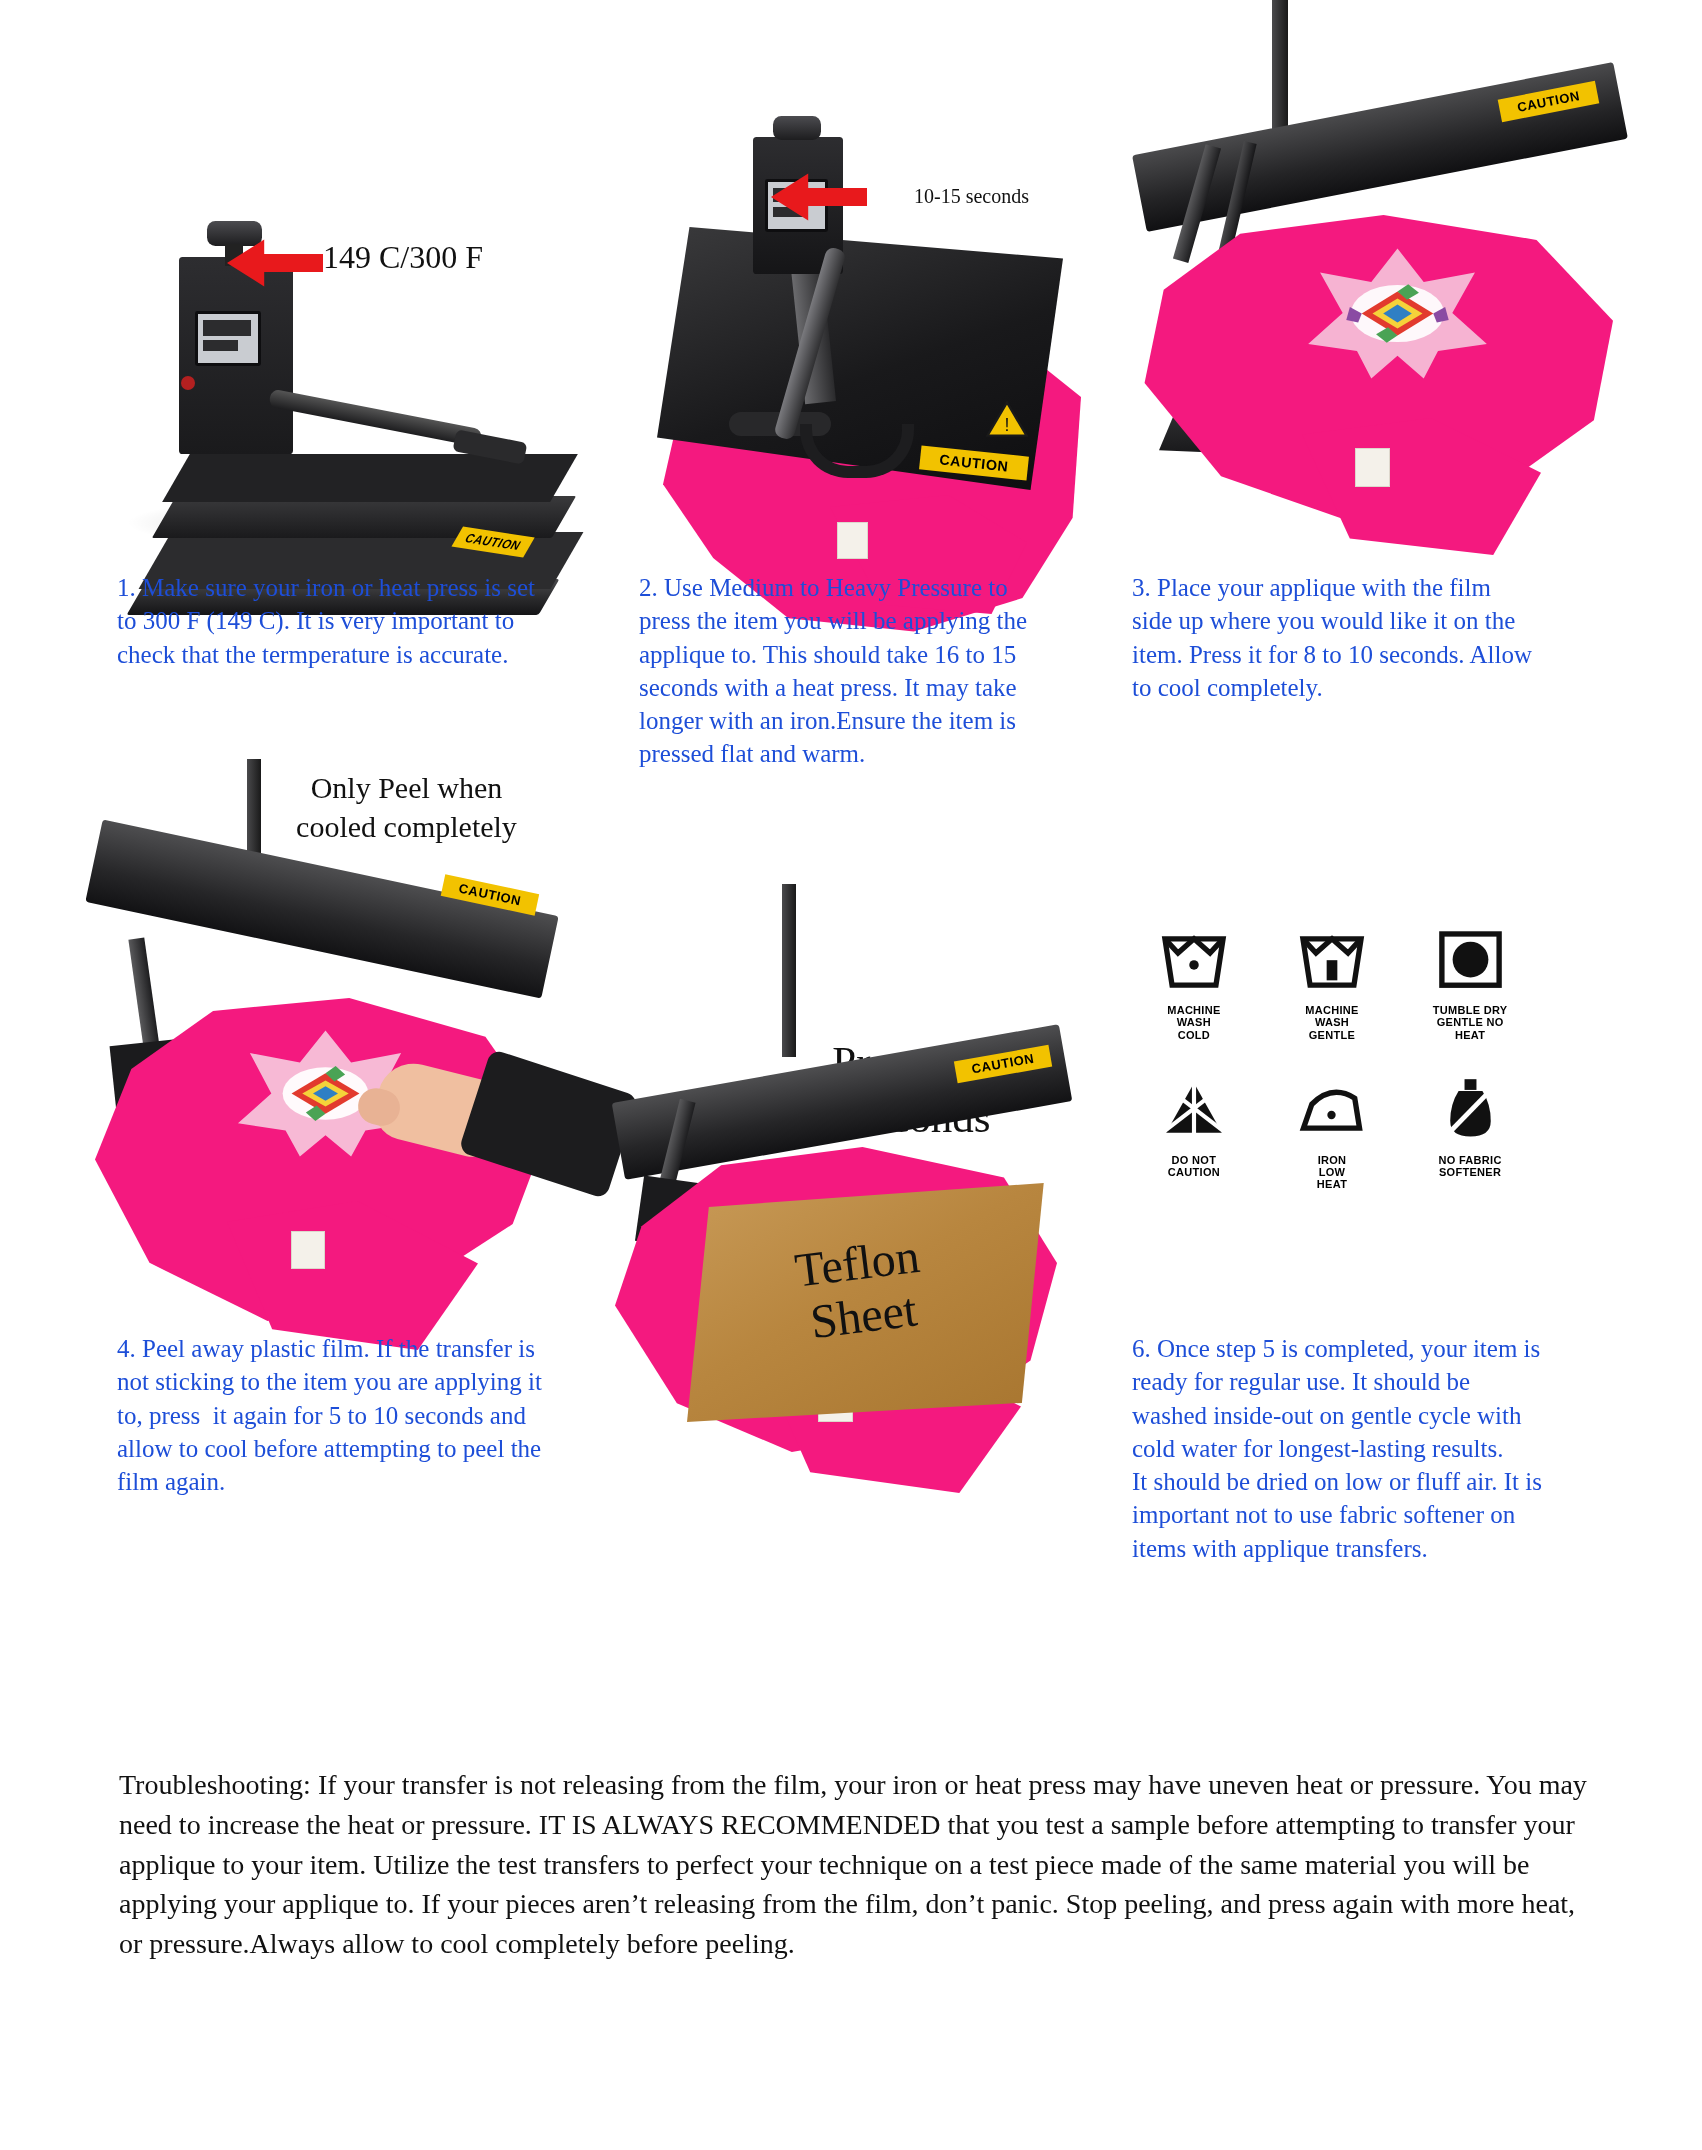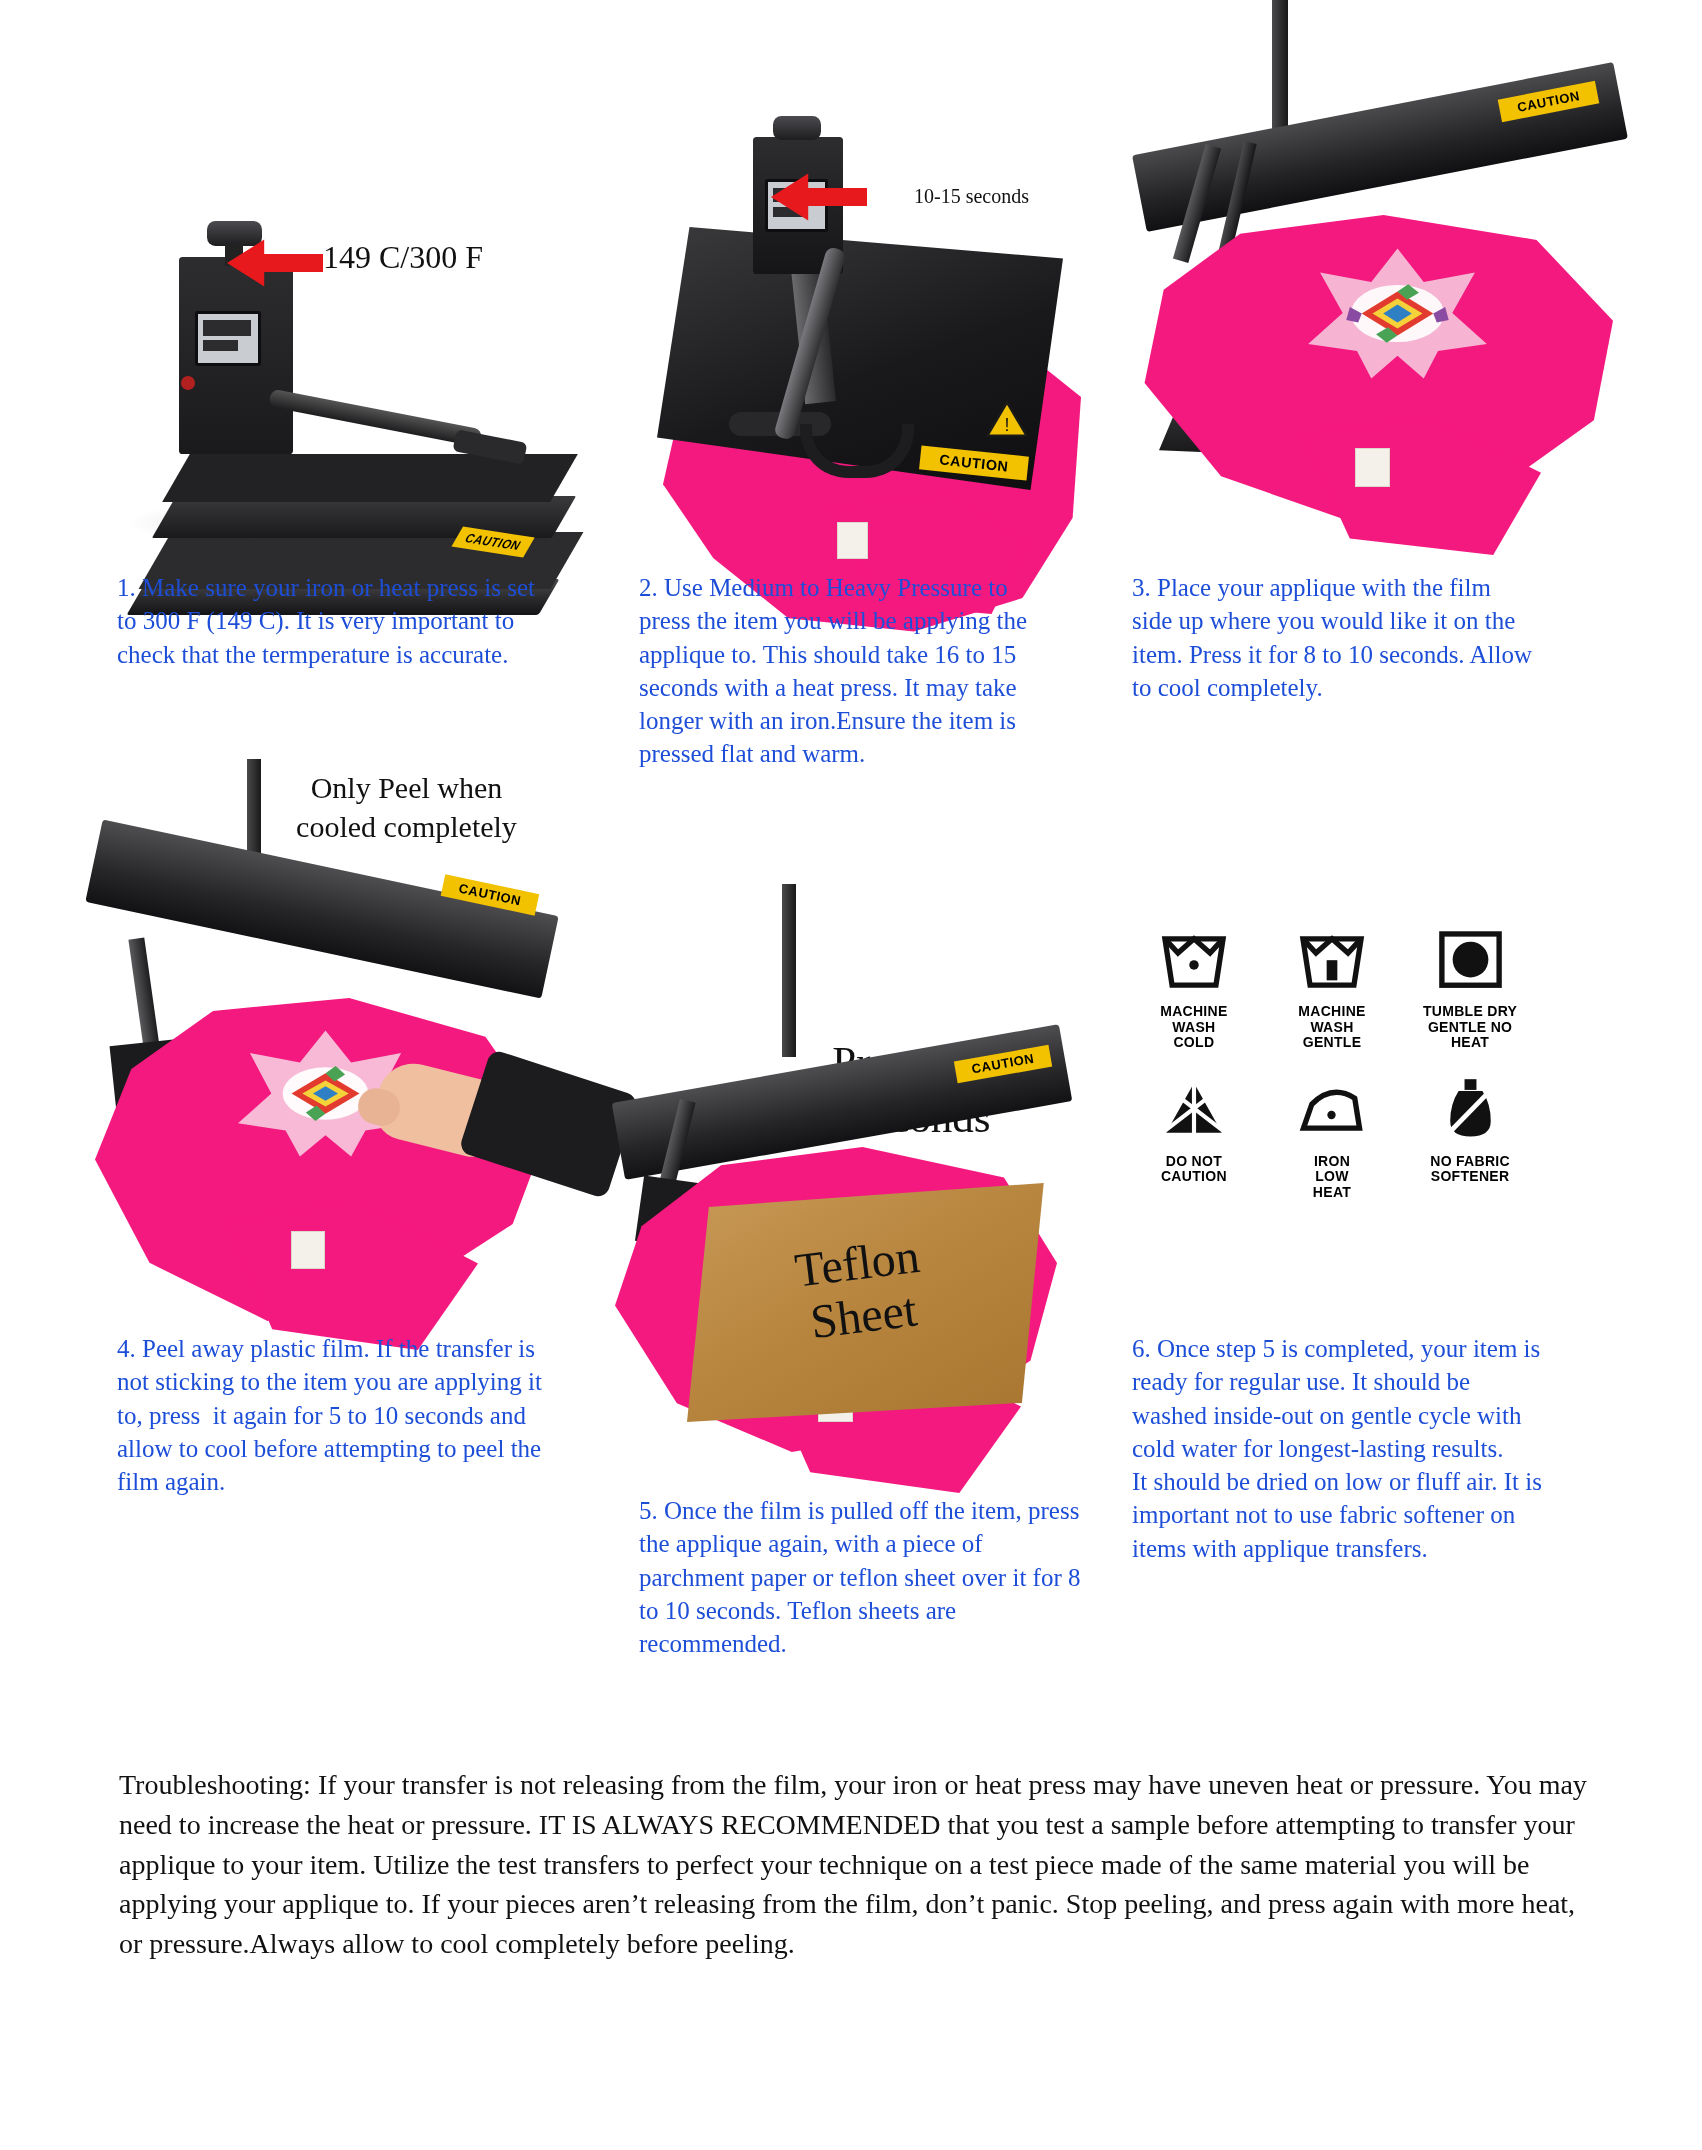--- a/index.html
+++ b/index.html
@@ -91,21 +91,21 @@
     display: flex;
     flex-direction: column;
     align-items: center;
     justify-content: flex-start;
   }
   .care-cell .glyph { height: 78px; display:flex; align-items:center; justify-content:center; }
   .care-cell .lbl {
     margin-top: 6px;
     font-family: "Liberation Sans", sans-serif;
     font-weight: bold;
-    font-size: 14px;
+    font-size: 11px;
     line-height: 1.12;
     text-align: center;
     letter-spacing: 0.3px;
     white-space: pre-line;
   }
 
   .footer {
     position: absolute;
     font-family: "Liberation Serif", serif;
     font-size: 28px;
@@ -277,21 +277,20 @@
     <div class="shirt" style="position:absolute; left:12px; top:263px; width:442px; height:305px; clip-path:polygon(6% 26%, 24% 6%, 56% 0%, 88% 10%, 100% 38%, 94% 70%, 72% 92%, 40% 100%, 14% 84%, 0% 52%);"></div>
     <div class="shirt" style="position:absolute; left:161px; top:460px; width:257px; height:149px; clip-path:polygon(0% 16%, 52% 0%, 100% 42%, 76% 100%, 18% 86%);"></div>
     <div class="tag" style="position:absolute; left:215px; top:499px; width:33px; height:37px;"></div>
 
     <div style="position:absolute; left:84px; top:299px; width:364px; height:239px; background:linear-gradient(150deg,#c89a57 0%, #b8863f 45%, #a7752f 100%); clip-path:polygon(6% 10%, 98% 0%, 92% 92%, 0% 100%);"></div>
   </div>
 
   <div class="teflon-text" style="left:741px; top:1237px; width:239px;">Teflon
 Sheet</div>
 
-  <div class="caption" style="left:639px; top:1494px; width:454px;">5. Once the film is pulled off the item, press the applique again, with a piece of parchment paper or teflon sheet over it for 8 to 10 seconds. Teflon sheets are recommended.</div>
 
   <div class="care-grid" style="left:1135px; top:920px; width:394px; height:293px;">
 
     <div class="care-cell">
       <div class="glyph">
         <svg width="70" height="62" viewBox="0 0 118 104">
           <path d="M10 18 L108 18 L96 96 L22 96 Z" fill="none" stroke="#111" stroke-width="9"></path>
           <path d="M10 18 L32 42 L59 18 L86 42 L108 18" fill="none" stroke="#111" stroke-width="9"></path>
           <circle cx="59" cy="62" r="8" fill="#111"></circle>
         </svg>

